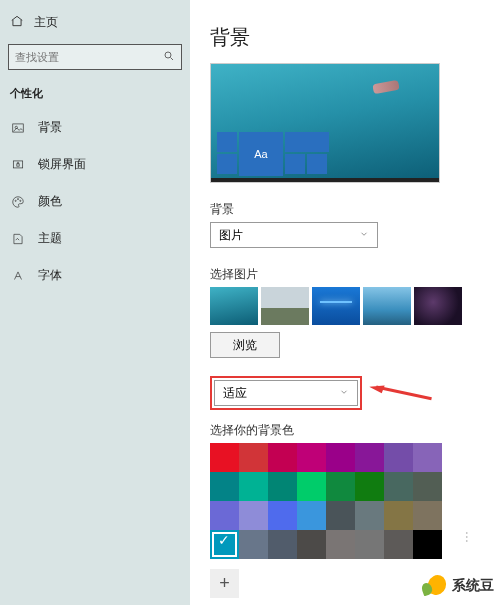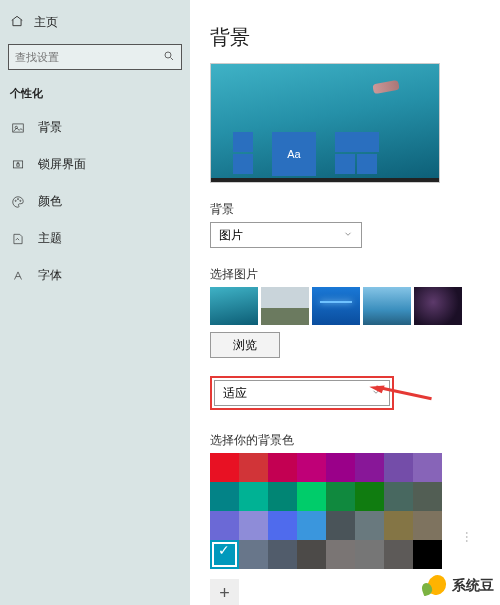--- a/index.html
+++ b/index.html
@@ -16,49 +16,49 @@
   .section-title { font-size: 11px; font-weight: bold; color: #222; padding: 6px 10px 8px 10px; }
   .nav-item { display: flex; align-items: center; gap: 12px; padding: 10px 10px; cursor: pointer; }
   .nav-item .n-icon { width: 16px; display: flex; justify-content: center; }
   .nav-item .n-icon svg { width: 14px; height: 14px; stroke: #333; fill: none; stroke-width: 1.2; }
   .nav-item .n-label { font-size: 12px; color: #222; }
 
   .content { flex: 1; padding: 24px 16px 10px 20px; overflow: hidden; position: relative; }
   .page-title { font-size: 20px; font-weight: 400; color: #222; margin-bottom: 12px; }
   .preview { width: 230px; height: 120px; background: linear-gradient(170deg,#3fb2c6 0%,#2590a8 45%,#0c5d75 100%); position: relative; border: 1px solid #ccc; overflow: hidden; }
   .swimmer { position: absolute; top: 18px; right: 40px; width: 26px; height: 10px; background: linear-gradient(90deg,#c99,#a77); border-radius: 4px; transform: rotate(-10deg); }
-  .taskbar-mock { position: absolute; left: 22px; bottom: 6px; display: flex; gap: 19px; }
+  .taskbar-mock { position: absolute; left: 6px; bottom: 6px; display: flex; gap: 2px; }
   .tile { background: #2a6fbf; }
   .tile.big { width: 44px; height: 44px; display:flex; align-items:center; justify-content:center; color:#fff; font-size:11px; }
   .tile-col { display:flex; flex-direction:column; gap:2px; }
   .tile.sm { width:20px; height:20px; }
   .tile.rect { width:44px; height:20px; }
   .win-bar { position:absolute; bottom:0; left:0; right:0; height:4px; background:#222; }
 
   .sub-label { font-size: 12px; color: #333; margin: 18px 0 4px 0; }
-  .combo { width: 152px; height: 26px; border: 1px solid #999; display: flex; align-items: center; justify-content: space-between; padding: 0 8px; background: #fff; cursor: pointer; font-size: 12px; }
+  .combo { width: 168px; height: 26px; border: 1px solid #999; display: flex; align-items: center; justify-content: space-between; padding: 0 8px; background: #fff; cursor: pointer; font-size: 12px; }
   .combo .chev svg { width: 10px; height: 10px; stroke:#555; fill:none; stroke-width:1.5; }
 
   .thumbs { display:flex; gap:3px; margin-top:2px; }
   .thumb { width:48px; height:38px; cursor:pointer; }
   .thumb.t1 { background: linear-gradient(170deg,#3fb2c6,#0c5d75); }
   .thumb.t2 { background: linear-gradient(180deg,#c9d4da 0%,#c9d4da 55%, #6b7a5f 55%); }
   .thumb.t3 { background: linear-gradient(180deg,#1a78d6,#0a4d9e); position:relative; }
   .thumb.t3::after { content:""; position:absolute; left:8px; right:8px; top:14px; height:2px; background:#6fc2ff; box-shadow:0 0 6px #9ddcff; }
   .thumb.t4 { background: linear-gradient(180deg,#85c4e6 0%,#3b8fbe 60%,#245f80 100%); }
   .thumb.t5 { background: radial-gradient(circle at 40% 40%,#5d3a6b,#1b0f26 70%); }
 
   .browse-btn { margin-top:7px; width:70px; height:26px; border:1px solid #999; background:#f3f3f3; font-size:12px; display:flex; align-items:center; justify-content:center; cursor:pointer; }
 
   .fit-row { margin-top:18px; }
-  .fit-highlight { border:2px solid #e53935; padding:2px; width:184px; position:relative; }
+  .fit-highlight { border:2px solid #e53935; padding:2px; width:152px; position:relative; }
   .arrow-annot { position:absolute; right:70px; top:378px; transform: rotate(35deg); }
   .arrow-annot svg { width:60px; height:30px; }
 
-  .color-label { margin-top:22px; }
+  .color-label { margin-top:12px; }
   .swatches { display:flex; flex-wrap:wrap; width:232px; }
   .swatch { width:29px; height:29px; cursor:pointer; position:relative; }
   .swatch.selected { outline:2px solid #fff; outline-offset:-4px; }
   .swatch.selected::after { content:"✓"; position:absolute; top:2px; left:8px; color:#fff; font-size:14px; }
 
   .custom-row { display:flex; align-items:center; gap:10px; margin-top:10px; }
   .plus-btn { width:29px; height:29px; background:#eee; display:flex; align-items:center; justify-content:center; font-size:18px; color:#555; cursor:pointer; }
   .more-icon { position:absolute; right:26px; bottom:60px; color:#999; letter-spacing:2px; font-size:12px; transform: rotate(90deg);}
 
   .watermark { position:absolute; right:6px; bottom:6px; display:flex; align-items:center; gap:4px; font-size:14px; font-weight:bold; color:#333; }

